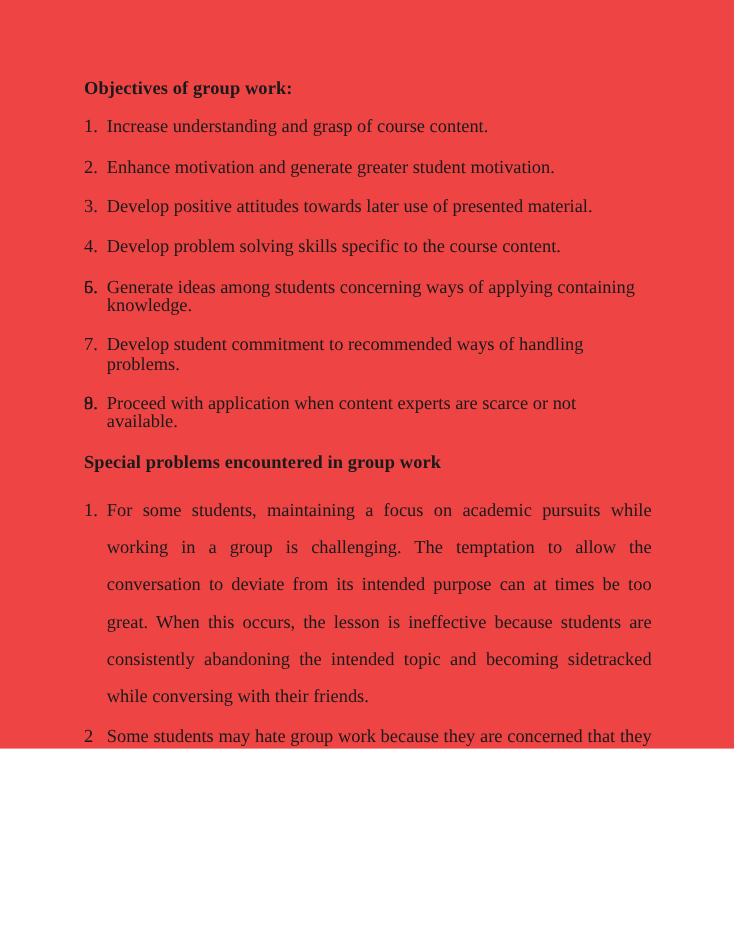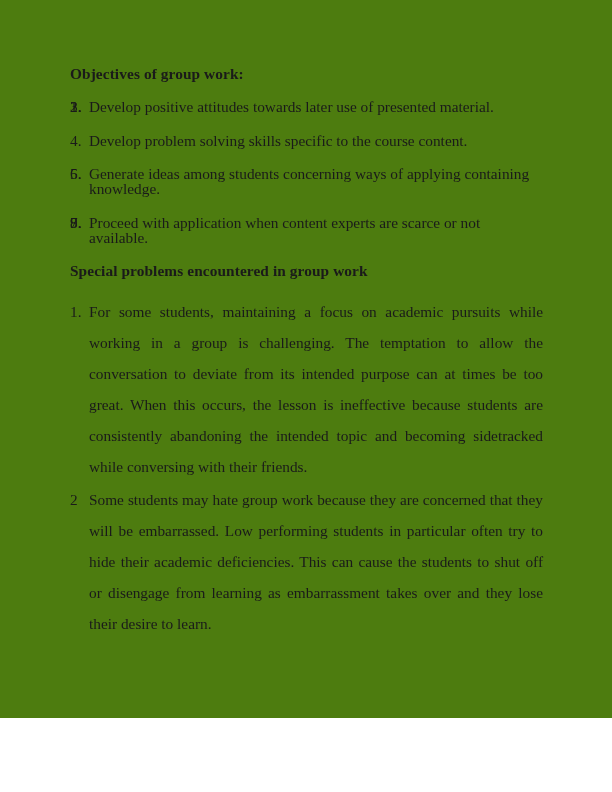--- a/index.html
+++ b/index.html
@@ -3,22 +3,22 @@
 <meta charset="utf-8">
 <style>
   html, body {
     margin: 0;
     padding: 0;
     background: #ffffff;
   }
   .page {
     position: relative;
     width: 612px;
-    height: 718px;
-    background: #4d7c0f;
+    height: 624px;
+    background: #ef4444;
     overflow: hidden;
     font-family: "Liberation Serif", "DejaVu Serif", serif;
     color: #1a1a1a;
   }
   .content {
     position: absolute;
     left: 70px;
     top: 66px;
     width: 473px;
   }
@@ -84,41 +84,44 @@
 
 <div class="page">
   <div class="content">
 
     <div class="section-heading">Objectives of group work:</div>
 
 
     <ol class="obj-list">
       <li>
         <span class="num">1.</span>
+        <span class="txt">Increase understanding and grasp of course content.</span>
       </li>
       <li>
         <span class="num">2.</span>
+        <span class="txt">Enhance motivation and generate greater student motivation.</span>
       </li>
       <li>
         <span class="num">3.</span>
         <span class="txt">Develop positive attitudes towards later use of presented material.</span>
       </li>
       <li>
         <span class="num">4.</span>
         <span class="txt">Develop problem solving skills specific to the course content.</span>
       </li>
       <li>
         <span class="num">5.</span>
       </li>
       <li>
         <span class="num">6.</span>
         <span class="txt">Generate ideas among students concerning ways of applying containing knowledge.</span>
       </li>
       <li>
         <span class="num">7.</span>
+        <span class="txt">Develop student commitment to recommended ways of handling problems.</span>
       </li>
       <li>
         <span class="num">8.</span>
       </li>
       <li>
         <span class="num">9.</span>
         <span class="txt">Proceed with application when content experts are scarce or not available.</span>
       </li>
     </ol>
 

